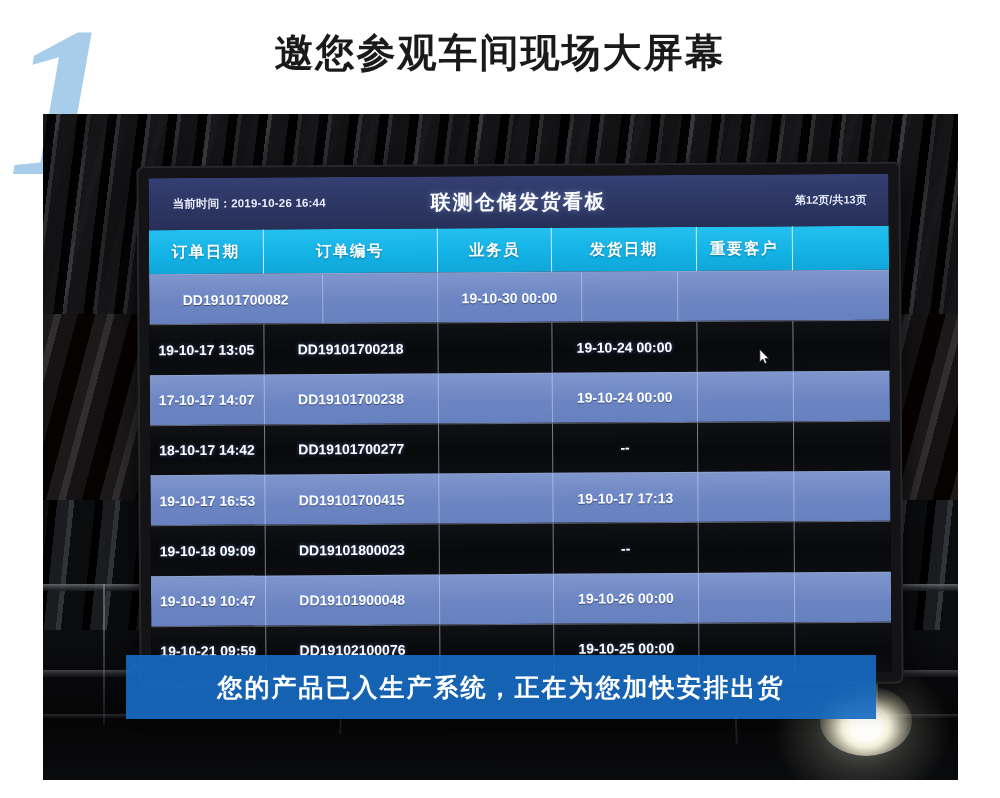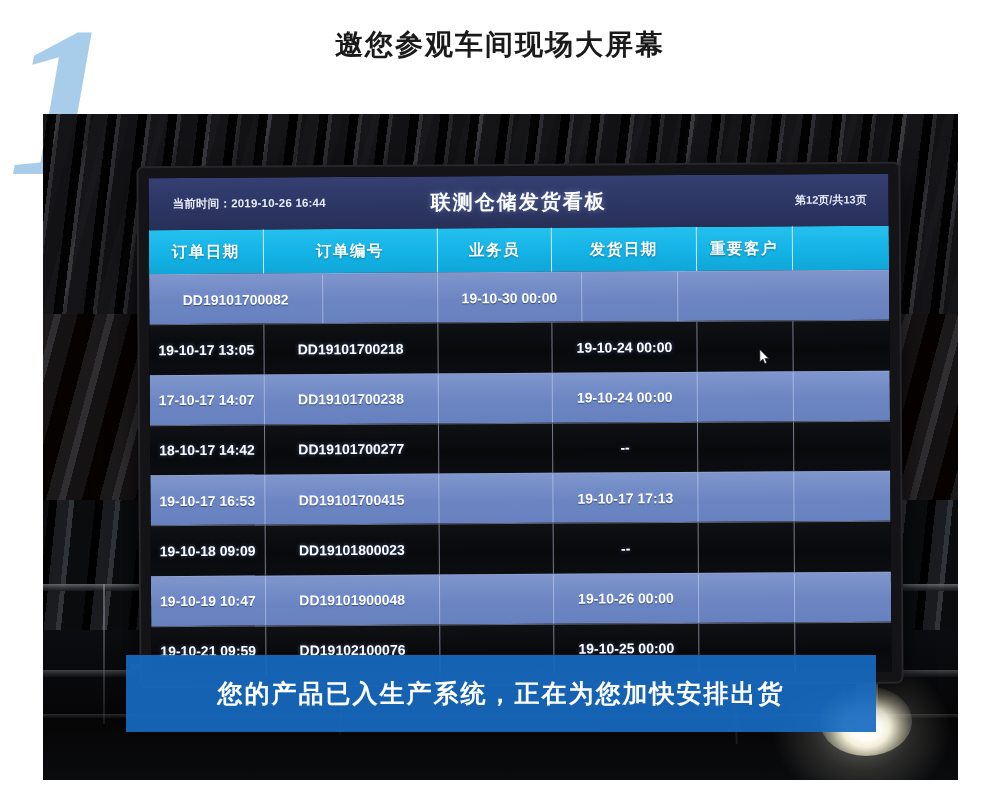--- a/index.html
+++ b/index.html
@@ -14,21 +14,21 @@
     position:absolute;left:8px;top:4px;
     font-family:"Liberation Serif","DejaVu Serif",serif;
     font-size:215px;line-height:195px;font-weight:700;font-style:italic;
     color:#a8cdeb;letter-spacing:-10px;
     user-select:none;z-index:1;
   }
 
   
   .page-heading{
     position:absolute;left:0;top:26px;width:1000px;text-align:center;
-    font-size:28px;font-weight:700;color:#1a1a1a;letter-spacing:2px;
+    font-size:39px;font-weight:700;color:#1a1a1a;letter-spacing:2px;
     z-index:3;
   }
 
   
   .photo{
     position:absolute;left:43px;top:114px;width:915px;height:666px;
     overflow:hidden;z-index:2;
     background:#c2410c;
   }
   
@@ -172,21 +172,21 @@
 
   
   .cursor{
     position:absolute;right:22px;top:56%;
     width:12px;height:15px;
     z-index:9;
   }
 
   
   .banner{
-    position:absolute;left:126px;top:655px;width:750px;height:77px;
+    position:absolute;left:126px;top:655px;width:750px;height:64px;
     background:rgba(23,106,193,.92);
     display:flex;align-items:center;justify-content:center;
     z-index:4;
   }
   .banner-text{
     font-size:25px;font-weight:700;color:#ffffff;letter-spacing:2px;
     white-space:nowrap;
   }
 </style>
 </head>

